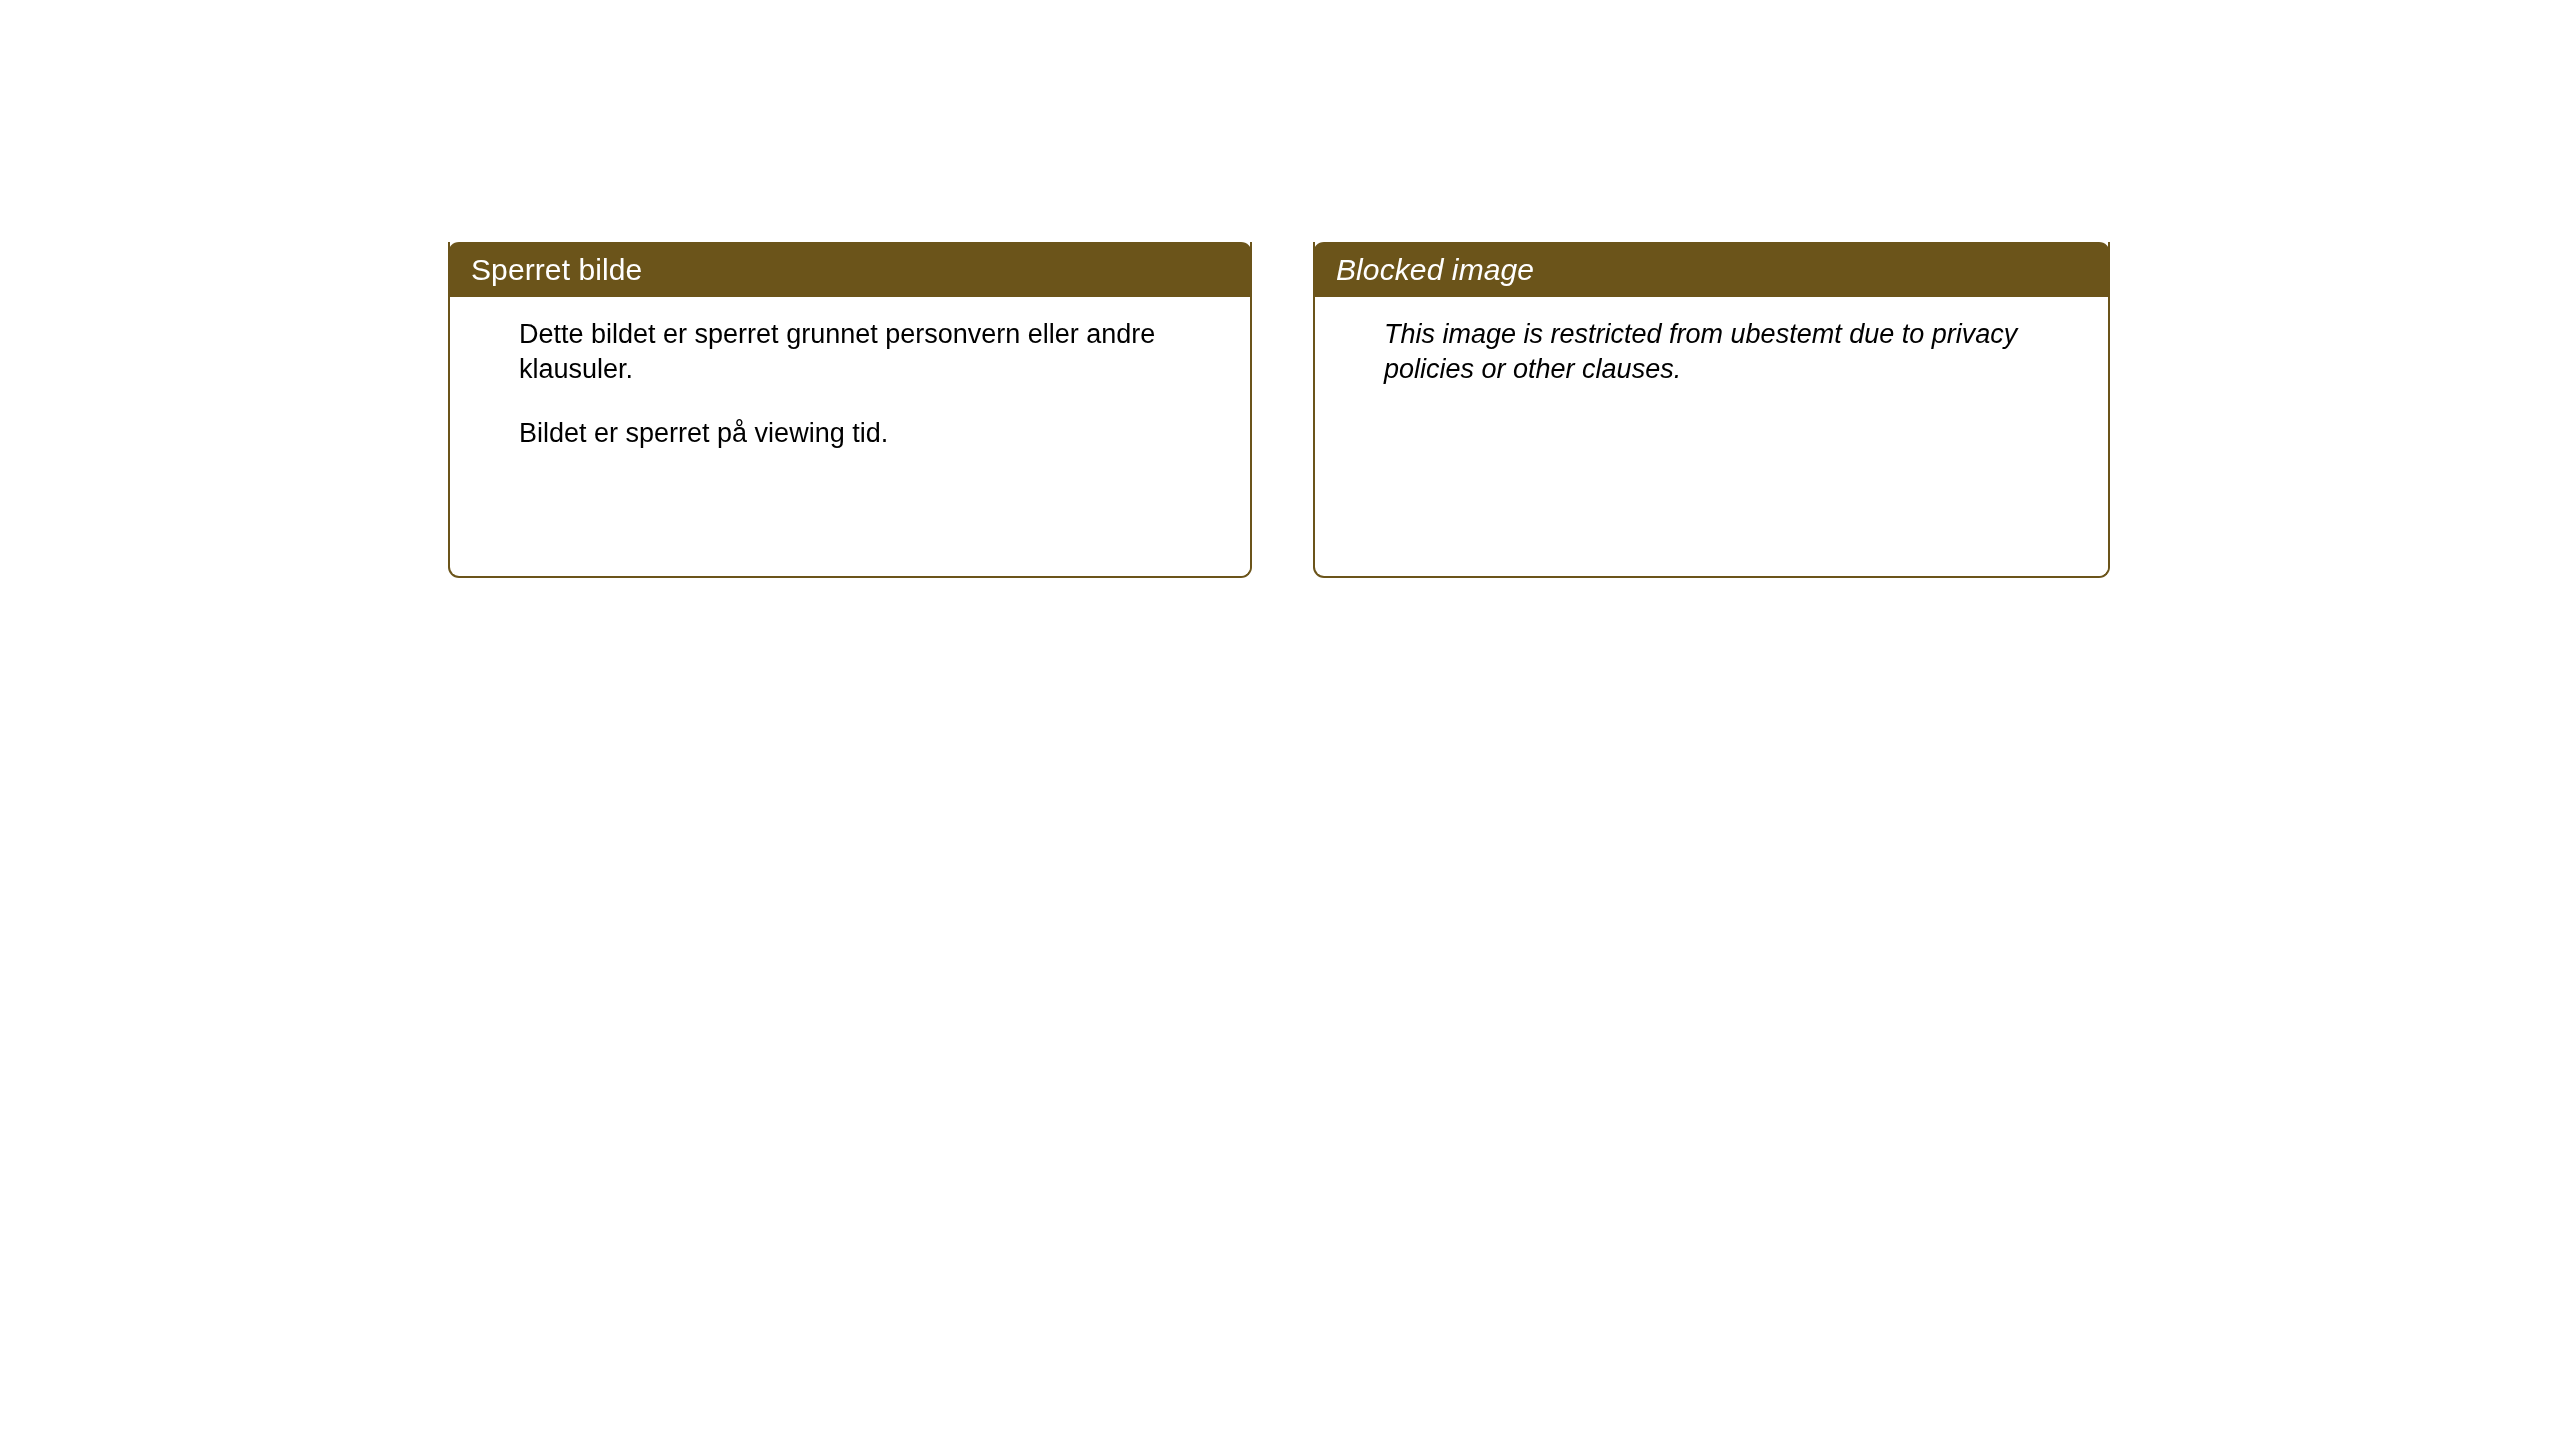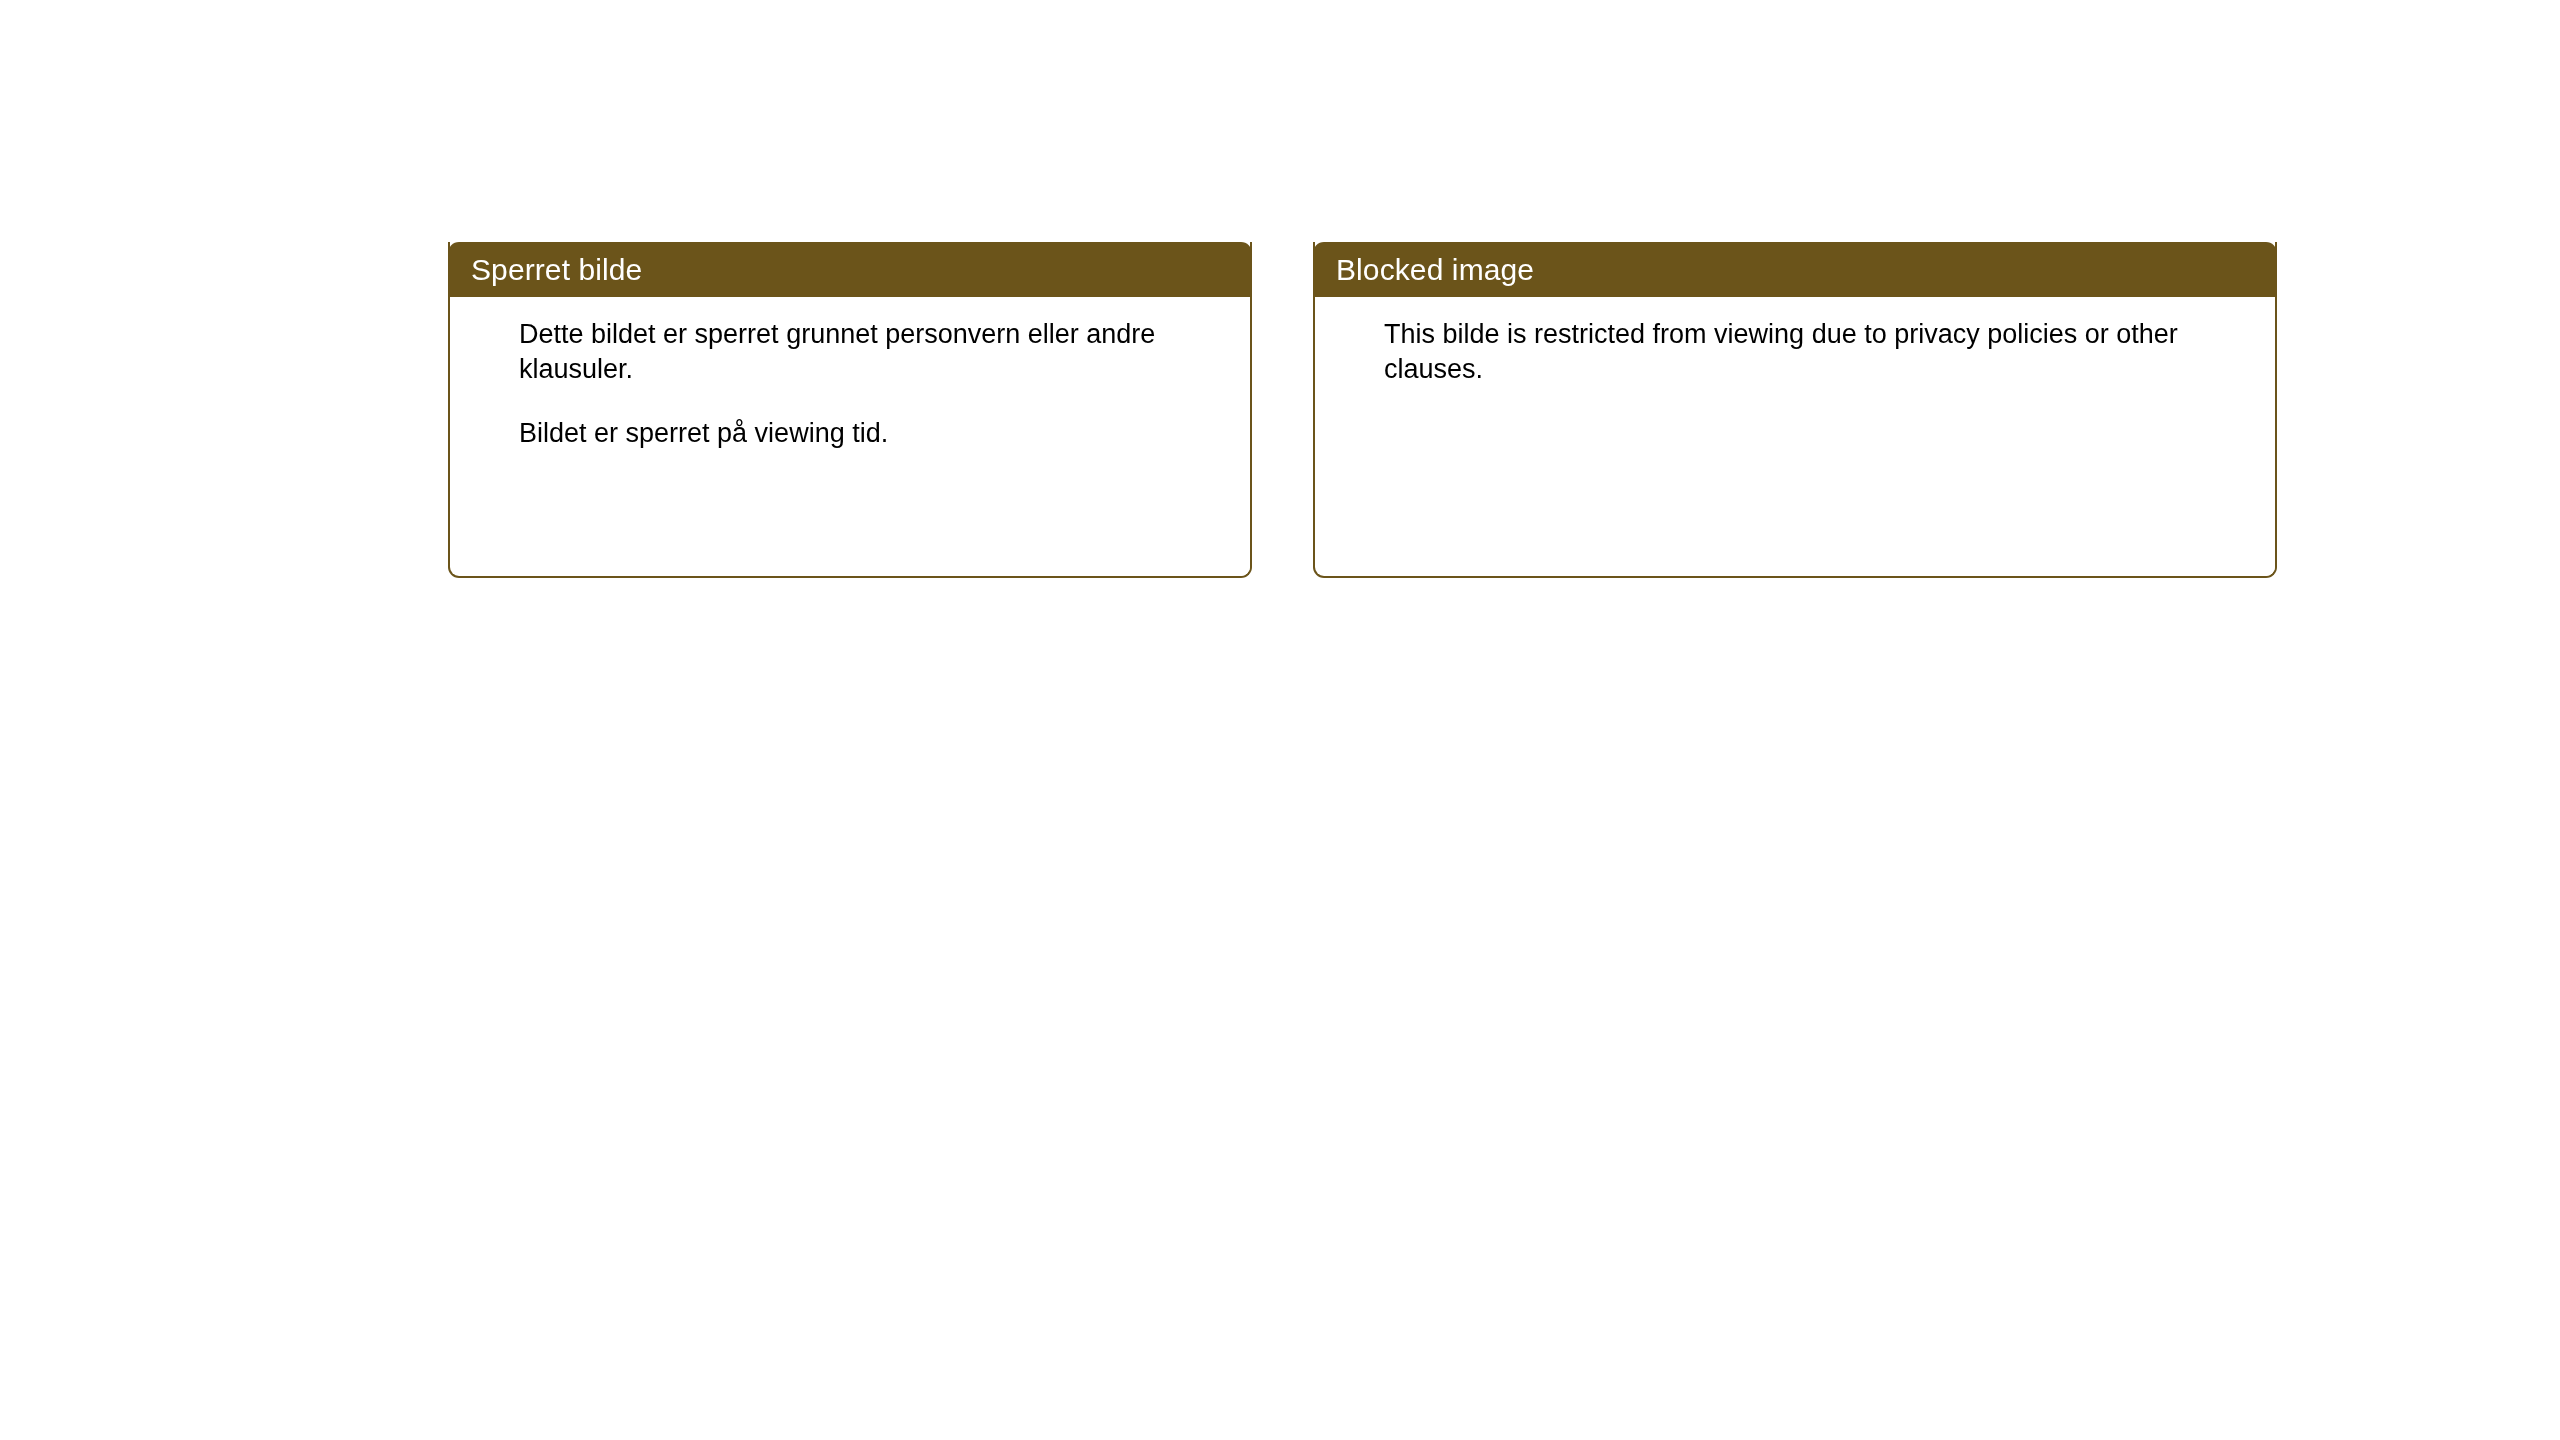--- a/index.html
+++ b/index.html
@@ -35,21 +35,21 @@
     display: flex;
     flex-direction: column;
     height: 336px;
     overflow: hidden;
     border: 2px solid #6b541a;
     border-top: none;
     border-radius: 0 0 11px 11px;
   }
 
   .notice-card.card-left  { width: 804px; }
-  .notice-card.card-right { width: 964px; }
+  .notice-card.card-right { width: 797px; font-style: italic; }
 
   .notice-header {
     background: #6b541a;
     border-radius: 11px 11px 0 0;
     height: 55px;
     flex: 0 0 55px;
     display: flex;
     align-items: center;
     box-sizing: border-box;
     padding: 0 0 0 23px;
@@ -98,17 +98,17 @@
       <p class="notice-paragraph">Dette bildet er sperret grunnet personvern eller andre klausuler.</p>
       <p class="notice-paragraph">Bildet er sperret på viewing tid.</p>
     </div>
   </div>
 
   <div class="notice-card card-right">
     <div class="notice-header">
       <span class="notice-title">Blocked image</span>
     </div>
     <div class="notice-body">
-      <p class="notice-paragraph">This bilde is restricted from viewing due to privacy policies or other clauses.</p>
+      <p class="notice-paragraph">This image is restricted from ubestemt due to privacy policies or other clauses.</p>
     </div>
   </div>
 
 </div>
 
 </body></html>

